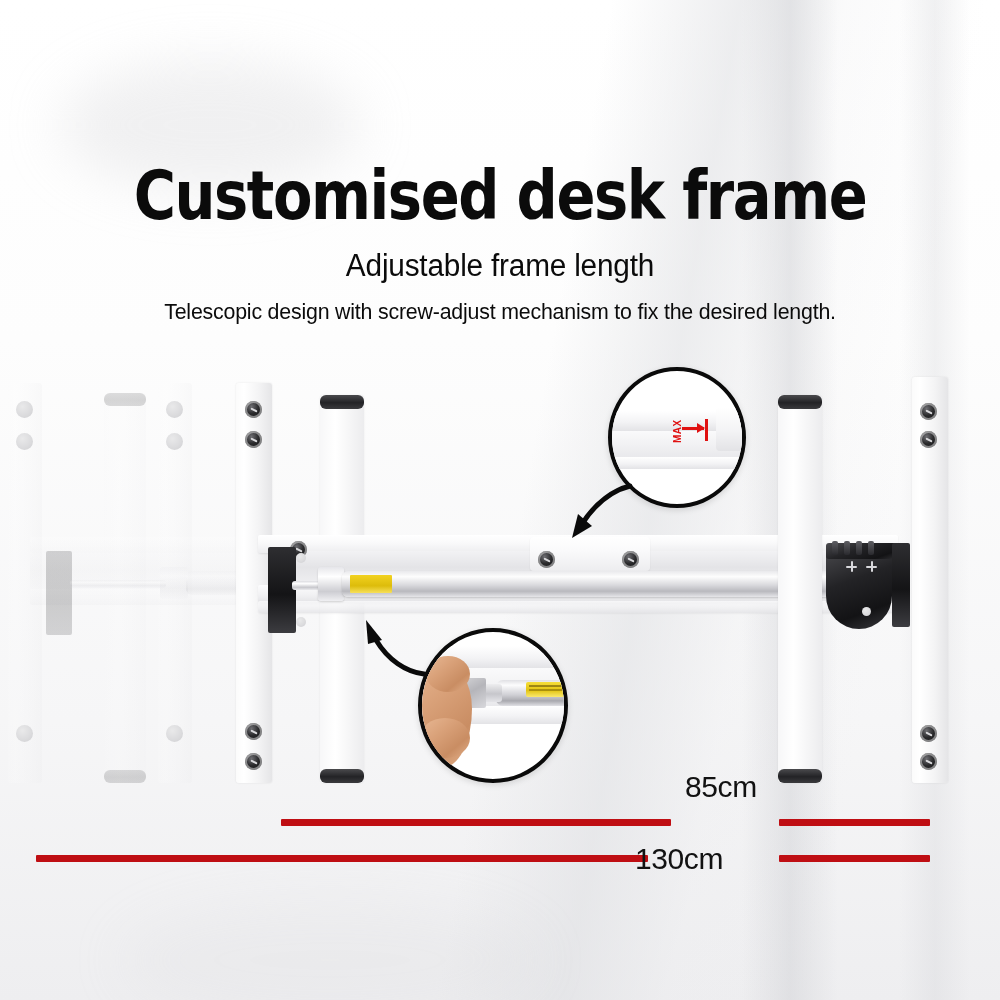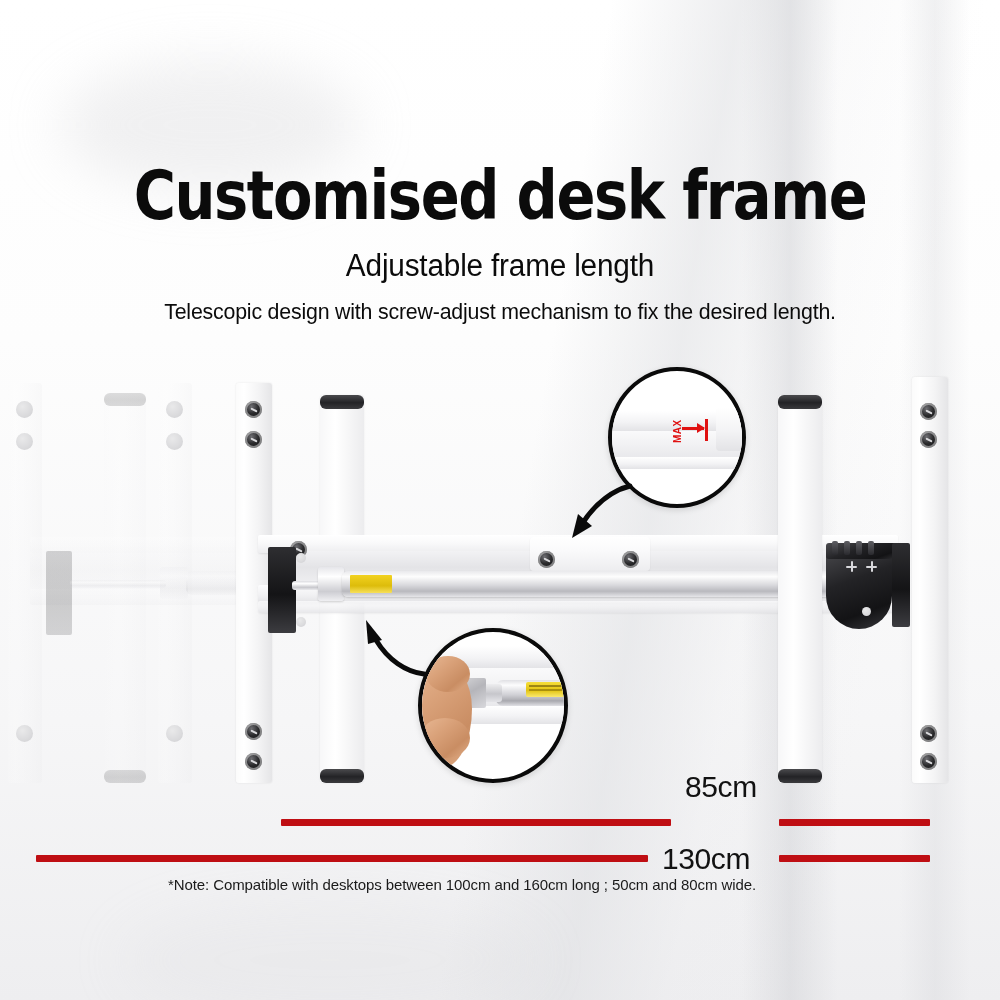--- a/index.html
+++ b/index.html
@@ -266,18 +266,17 @@
   <svg class="arrow" style="left:348px;top:612px;width:80px;height:68px;" viewBox="0 0 80 68">
     <path d="M76 62 C58 60 40 48 28 28" stroke="#0a0a0a" stroke-width="5" fill="none" stroke-linecap="round"></path>
     <path d="M18 8 L34 28 L20 32 Z" fill="#0a0a0a"></path>
   </svg>
 
   <div class="dimline" style="left:281px;top:819px;width:390px;"></div>
   <div class="dimlabel" style="left:685px;top:772px;">85cm</div>
   <div class="dimline" style="left:779px;top:819px;width:151px;"></div>
 
   <div class="dimline" style="left:36px;top:855px;width:612px;"></div>
-  <div class="dimlabel" style="left:662px;top:844px;">130cm</div>
+  <div class="dimlabel" style="left:635px;top:844px;">130cm</div>
   <div class="dimline" style="left:779px;top:855px;width:151px;"></div>
 
-  <div class="note" style="left:168px;top:875px;">*Note: Compatible with desktops between 100cm and 160cm long ; 50cm and 80cm wide.</div>
 
 </div>
 
 </body></html>

